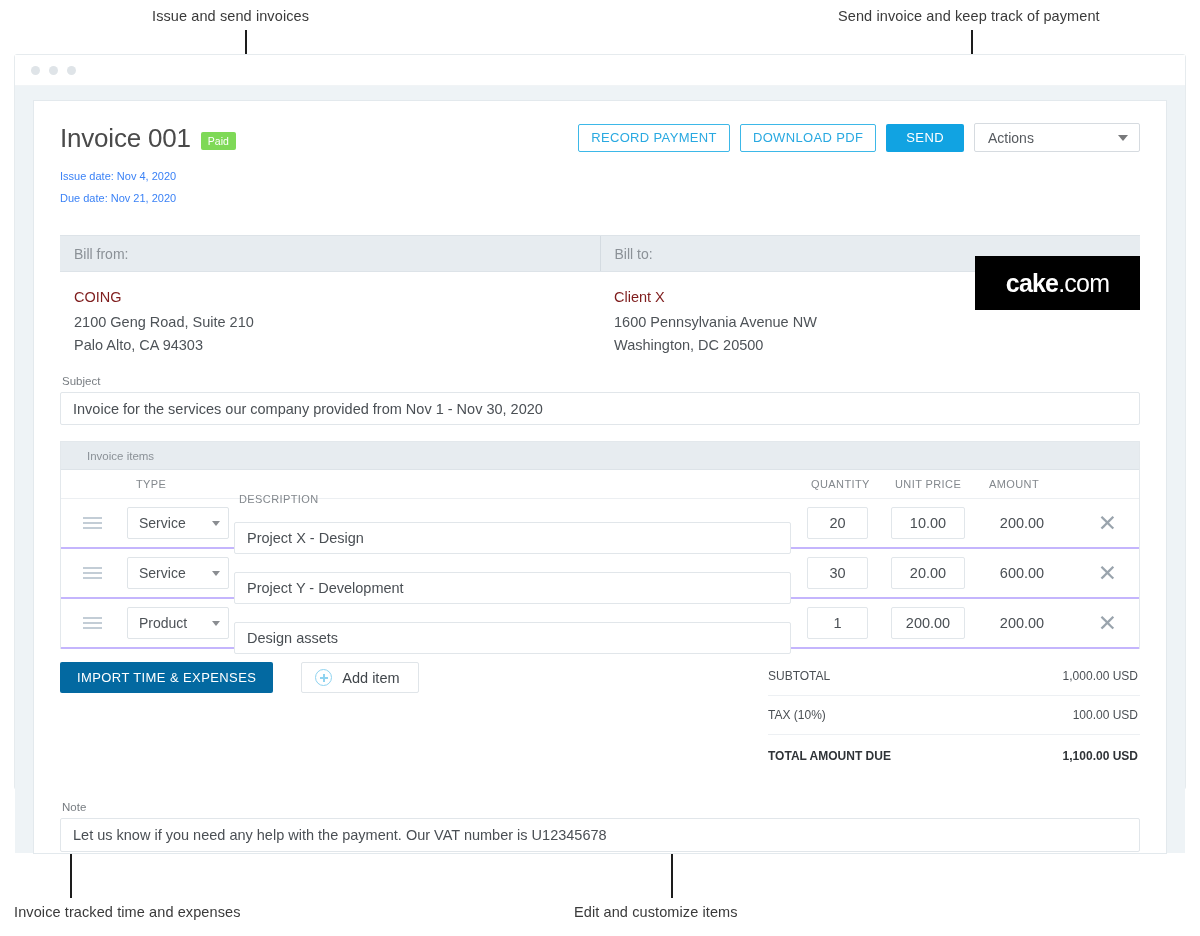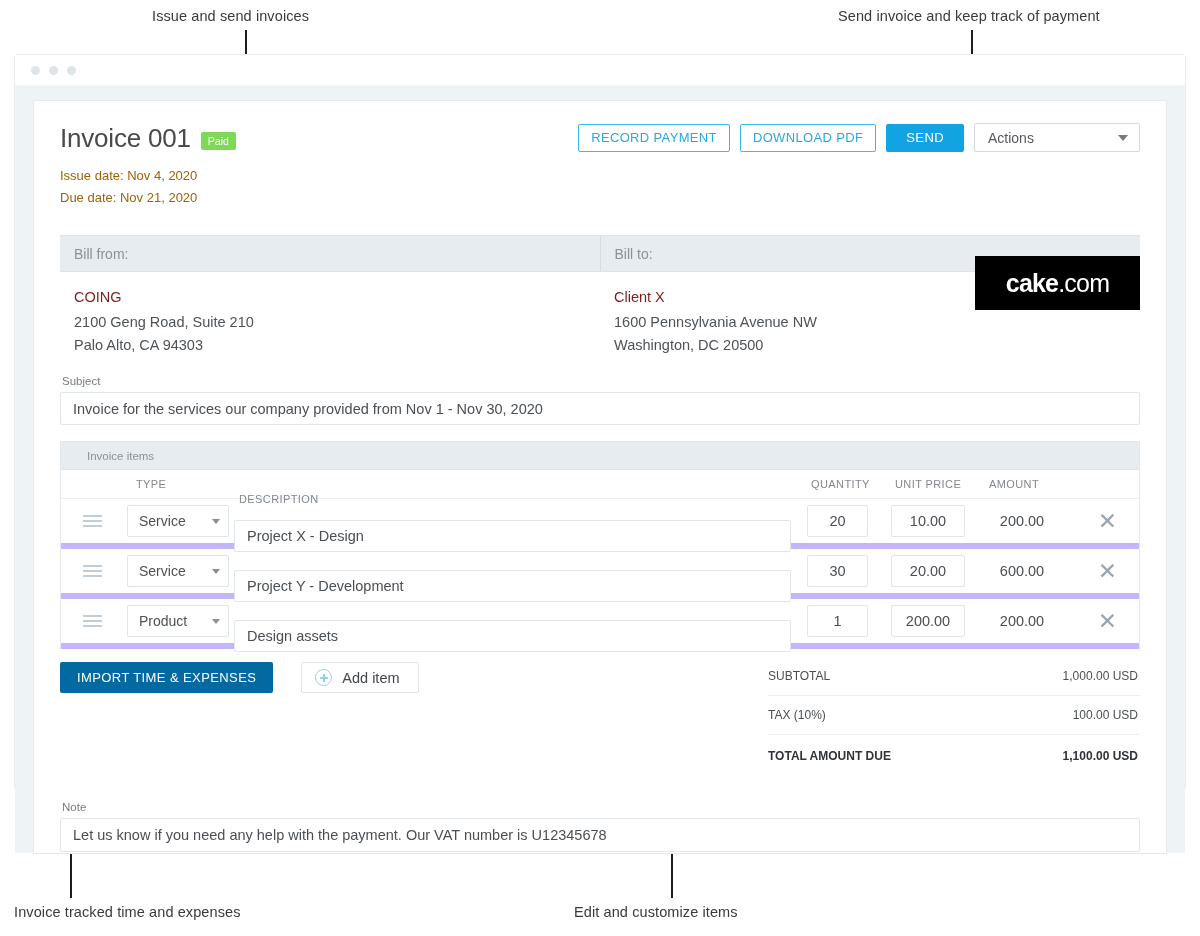--- a/index.html
+++ b/index.html
@@ -80,22 +80,22 @@
     background: #7ed957;
     color: #ffffff;
     font-size: 10.5px;
     padding: 3px 7px 3px 7px;
     border-radius: 2px;
     position: relative;
     top: 2px;
   }
   .dates { margin-top: 11px; }
   .dates div {
-    font-size: 13px;
-    color: #a16207;
+    font-size: 11px;
+    color: #3b82f6;
     line-height: 22px;
   }
 
   
   .actions {
     position: absolute;
     right: 26px; top: 22px;
     display: flex;
     align-items: center;
     gap: 10px;
@@ -228,21 +228,21 @@
     align-items: center;
     font-size: 11px;
     color: #83888d;
     letter-spacing: .4px;
     border-bottom: 1px solid #eceff2;
   }
   .item-row {
     display: flex;
     height: 50px;
     align-items: center;
-    border-bottom: 6px solid #c4b5fd;
+    border-bottom: 2px solid #c4b5fd;
   }
   .c-drag  { width: 63px; display: flex; justify-content: center; }
   .c-type  { width: 105px; padding-left: 3px; }
   .c-desc  { flex: 1; padding-left: 5px; padding-right: 12px; margin-top: 30px;}
   .c-qty   { width: 82px; padding-left: 4px; }
   .c-price { width: 94px; padding-left: 6px; }
   .c-amt   { width: 97px; padding-left: 6px; }
   .c-del   { width: 63px; display: flex; justify-content: center; }
 
   .hdr-pad-type  { padding-left: 12px; }

